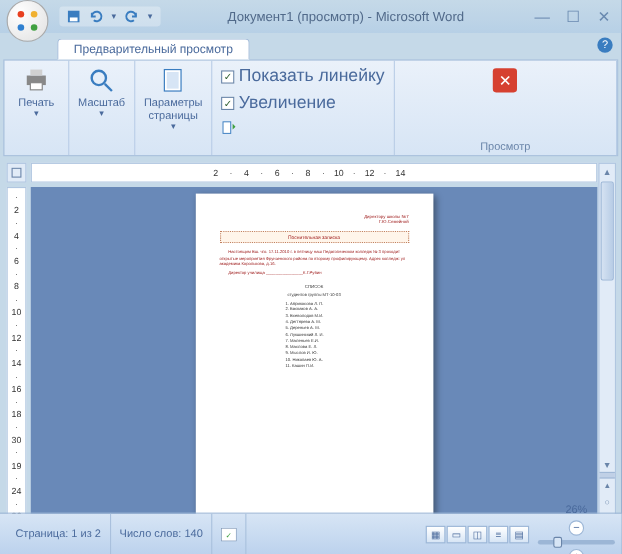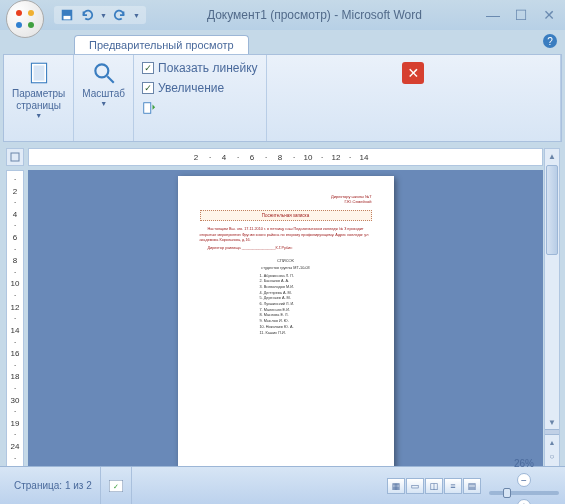--- a/index.html
+++ b/index.html
@@ -10,36 +10,36 @@
 .office-orb { width: 38px; height: 38px; border-radius: 50%; background: radial-gradient(circle at 30% 30%, #fff, #e0e0e0); border: 1px solid #aaa; display: flex; align-items: center; justify-content: center; margin-right: 4px; margin-top: 8px; }
 .office-orb svg { width: 24px; height: 24px; }
 .qat { display: flex; align-items: center; gap: 6px; margin-left: 6px; background: rgba(255,255,255,0.3); border-radius: 3px; padding: 2px 6px; }
 .qat-icon { width: 14px; height: 14px; cursor: pointer; }
 .title-text { flex: 1; text-align: center; font-size: 12px; color: #516a8a; }
 .win-controls { display: flex; gap: 8px; }
 .win-btn { width: 20px; height: 18px; display: flex; align-items: center; justify-content: center; color: #6a8ab0; font-size: 14px; cursor: pointer; }
 
 
 .tab-strip { height: 24px; display: flex; align-items: flex-end; padding-left: 52px; position: relative; }
-.tab { background: #fff; border: 1px solid #9cb6d6; border-bottom: none; border-radius: 4px 4px 0 0; padding: 3px 14px; font-size: 11px; color: #4a6a9c; margin-left: 22px; }
+.tab { background: #fff; border: 1px solid #9cb6d6; border-bottom: none; border-radius: 4px 4px 0 0; padding: 3px 14px; font-size: 11px; color: #4a6a9c; }
 .help-icon { position: absolute; right: 8px; top: 4px; width: 14px; height: 14px; border-radius: 50%; background: #3a7dc0; color: #fff; font-size: 10px; display: flex; align-items: center; justify-content: center; cursor: pointer; }
 
 
 .ribbon { height: 88px; background: linear-gradient(to bottom, #eaf1fa, #d7e5f5); border: 1px solid #a9c0dd; margin: 0 3px; display: flex; }
 .rgroup { border-right: 1px solid #b8cde6; display: flex; flex-direction: column; padding: 2px 4px; position: relative; }
 .rgroup-label { position: absolute; bottom: 2px; left: 0; right: 0; text-align: center; font-size: 10px; color: #6a85a9; }
 .rgroup-body { display: flex; gap: 4px; flex: 1; align-items: flex-start; }
 .big-btn { display: flex; flex-direction: column; align-items: center; justify-content: flex-start; padding: 3px 4px; cursor: pointer; border-radius: 3px; min-width: 50px; }
 .big-btn .icon { width: 26px; height: 26px; margin-bottom: 2px; display: flex; align-items: center; justify-content: center; }
 .big-btn .lbl { font-size: 10px; color: #4a6a9c; text-align: center; line-height: 1.2; }
 .big-btn .drop { font-size: 7px; color: #4a6a9c; }
 .small-row { display: flex; align-items: center; gap: 4px; padding: 2px 4px; cursor: pointer; }
 .checkbox { width: 12px; height: 12px; border: 1px solid #6a85a9; background: #fff; display: flex; align-items: center; justify-content: center; font-size: 9px; color: #2a5a2a; }
 .small-icon { width: 14px; height: 14px; display: flex; align-items: center; justify-content: center; }
-.small-row .lbl { font-size: 12px; color: #4a6a9c; }
+.small-row .lbl { font-size: 16px; color: #4a6a9c; }
 .close-icon { width: 22px; height: 22px; background: #d64030; border-radius: 3px; display: flex; align-items: center; justify-content: center; color: #fff; font-size: 14px; }
 
 
 .ruler-corner { width: 18px; height: 18px; background: #e1ebf7; border: 1px solid #b0c6e0; position: absolute; left: 6px; top: 148px; display: flex; align-items: center; justify-content: center; }
 .ruler-h { position: absolute; left: 28px; right: 22px; top: 148px; height: 18px; background: #fff; border: 1px solid #b0c6e0; overflow: hidden; }
 .ruler-h-inner { position: absolute; left: 160px; display: flex; align-items: center; height: 100%; }
 .ruler-h-inner span { font-size: 8px; color: #333; width: 14px; text-align: center; }
 .ruler-v { position: absolute; left: 6px; top: 170px; bottom: 26px; width: 18px; background: #fff; border: 1px solid #b0c6e0; display: flex; flex-direction: column; align-items: center; padding-top: 4px; }
 .ruler-v span { font-size: 8px; color: #333; height: 15px; }
 
@@ -105,52 +105,67 @@
   </div>
 </div>
 
 <div class="tab-strip">
   <div class="tab">Предварительный просмотр</div>
   <div class="help-icon">?</div>
 </div>
 
 <div class="ribbon">
 
+  <div class="rgroup">
+    <div class="rgroup-body">
+      <div class="big-btn">
+        <div class="icon">
+            <svg viewBox="0 0 24 24">
+              <rect x="4" y="8" width="16" height="8" fill="#888"></rect>
+              <rect x="7" y="3" width="10" height="5" fill="#d0d0d0"></rect>
+              <rect x="7" y="14" width="10" height="6" fill="#fff" stroke="#888"></rect>
+            </svg>
+          </div>
+        <span class="lbl">Печать</span>
+        <span class="drop">▼</span>
+      </div>
+    </div>
+  </div>
+
+  <div class="rgroup">
+    <div class="rgroup-body">
+      <div class="big-btn">
+        <div class="icon">
+            <svg viewBox="0 0 24 24">
+              <circle cx="10" cy="10" r="6" fill="none" stroke="#3a7dc0" stroke-width="2"></circle>
+              <line x1="15" y1="15" x2="21" y2="21" stroke="#3a7dc0" stroke-width="2"></line>
+            </svg>
+          </div>
+        <span class="lbl">Масштаб</span>
+        <span class="drop">▼</span>
+      </div>
+    </div>
+  </div>
 
   <div class="rgroup">
     <div class="rgroup-body">
       <div class="big-btn">
         <div class="icon">
             <svg viewBox="0 0 24 24">
               <rect x="5" y="3" width="14" height="18" fill="#fff" stroke="#3a7dc0"></rect>
               <rect x="7" y="5" width="10" height="14" fill="#d7e5f5"></rect>
             </svg>
           </div>
         <span class="lbl" style="white-space:pre">Параметры
 страницы</span>
         <span class="drop">▼</span>
       </div>
     </div>
   </div>
 
-  <div class="rgroup">
-    <div class="rgroup-body">
-      <div class="big-btn">
-        <div class="icon">
-            <svg viewBox="0 0 24 24">
-              <circle cx="10" cy="10" r="6" fill="none" stroke="#3a7dc0" stroke-width="2"></circle>
-              <line x1="15" y1="15" x2="21" y2="21" stroke="#3a7dc0" stroke-width="2"></line>
-            </svg>
-          </div>
-        <span class="lbl">Масштаб</span>
-        <span class="drop">▼</span>
-      </div>
-    </div>
-  </div>
-
   <div class="rgroup" style="flex-direction:column;gap:2px;padding-top:4px">
     <div class="small-row">
       <span class="checkbox">✓</span>
       <span class="lbl">Показать линейку</span>
     </div>
     <div class="small-row">
       <span class="checkbox">✓</span>
       <span class="lbl">Увеличение</span>
     </div>
     <div class="small-row">
@@ -164,20 +179,21 @@
   </div>
 
   <div class="rgroup" style="flex:1">
     <div class="rgroup-body" style="justify-content:center;width:100%">
       <div class="big-btn" style="min-width:160px">
         <div class="icon">
             <div class="close-icon">✕</div>
           </div>
       </div>
     </div>
+    <div class="rgroup-label">Просмотр</div>
   </div>
 </div>
 
 <div class="ruler-corner">
   <svg width="10" height="10" viewBox="0 0 10 10">
       <rect x="1" y="1" width="8" height="8" fill="none" stroke="#6a85a9"></rect>
     </svg>
 </div>
 
 <div class="ruler-h">
@@ -262,20 +278,21 @@
     </div>
   <div class="arrow">▼</div>
   <div class="split"></div>
   <div class="arrow" style="font-size:7px">▲</div>
   <div class="arrow" style="font-size:8px">○</div>
   <div class="arrow" style="font-size:7px">▼</div>
 </div>
 
 <div class="status-bar">
   <div class="status-item">Страница: 1 из 2</div>
+  <div class="status-item">Число слов: 140</div>
   <div class="status-item">
       <svg width="14" height="12" viewBox="0 0 14 12">
         <rect width="14" height="12" fill="#fff" stroke="#6a85a9"></rect>
         <text x="7" y="9" font-size="7" text-anchor="middle" fill="#40a040">✓</text>
       </svg>
     </div>
   <div class="view-buttons">
     <div class="view-btn">▦</div>
     <div class="view-btn">▭</div>
     <div class="view-btn">◫</div>

